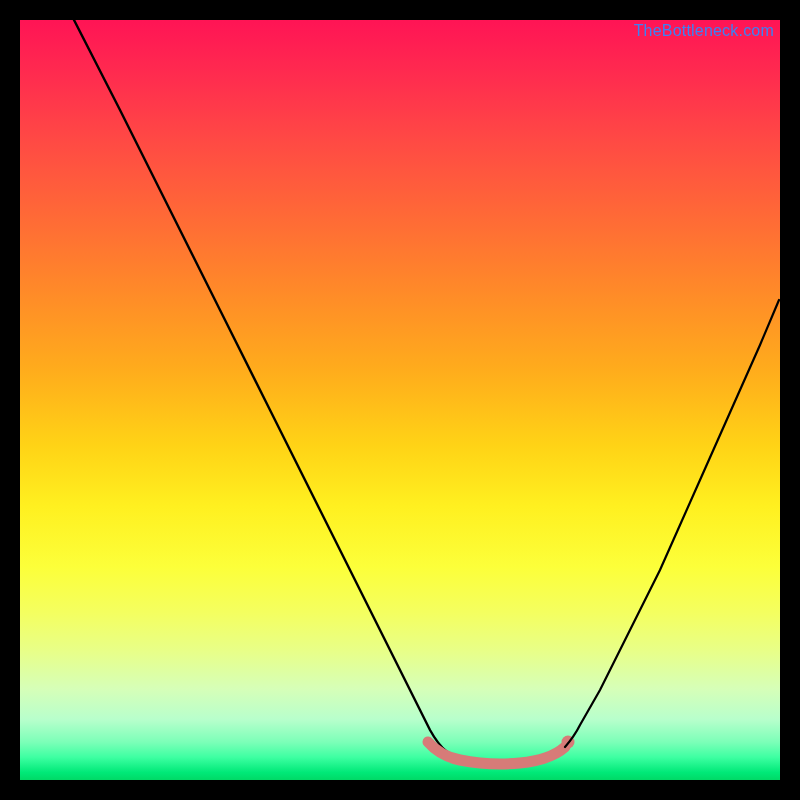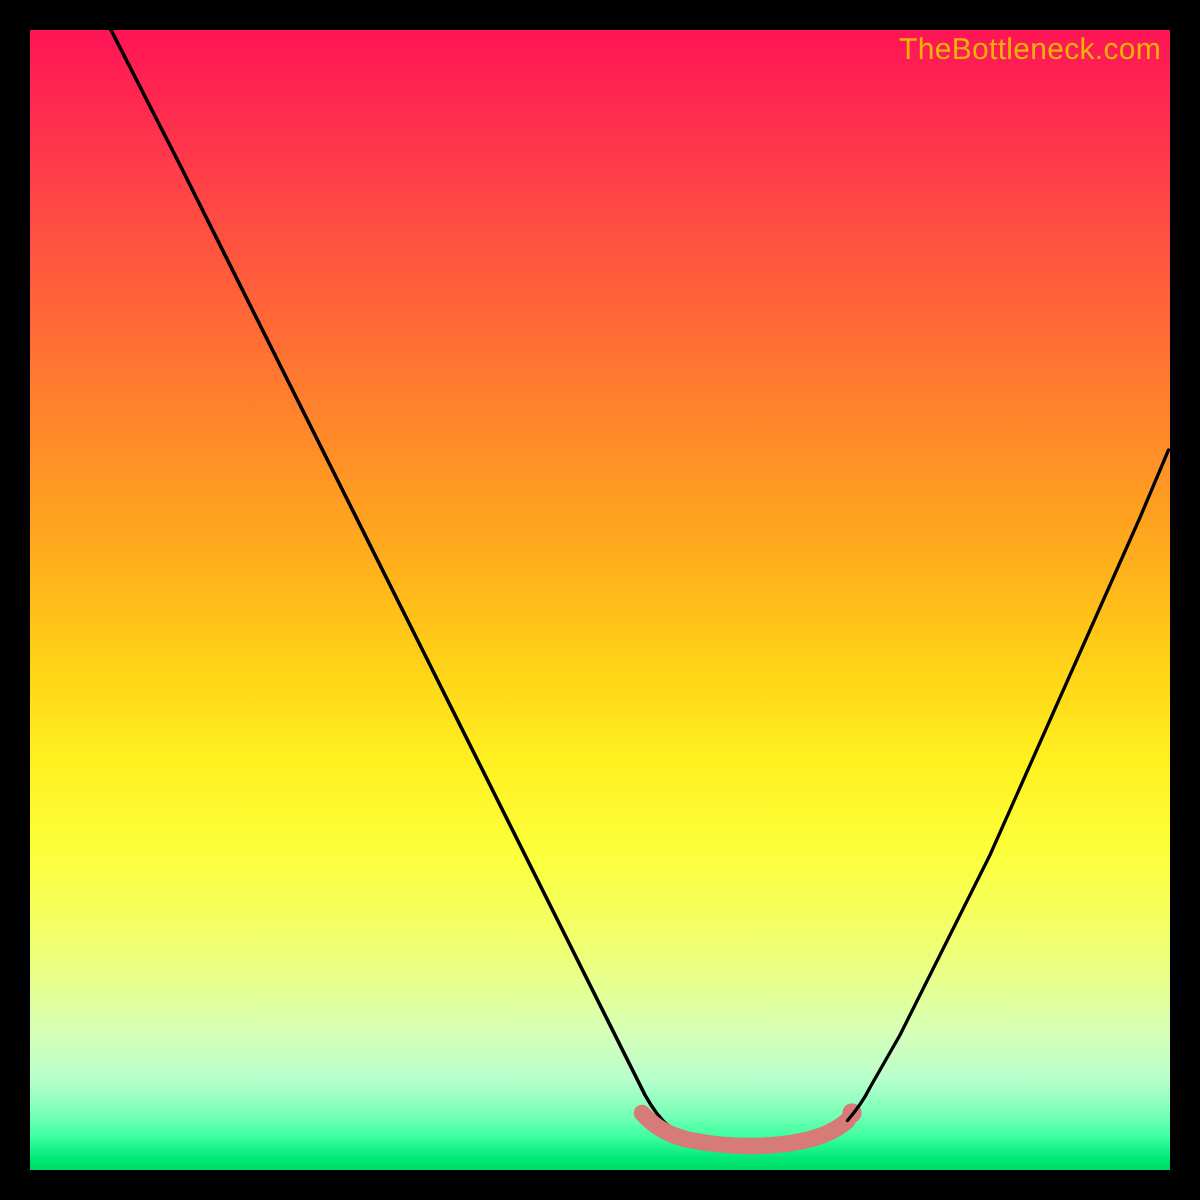--- a/index.html
+++ b/index.html
@@ -38,22 +38,22 @@
       #7cffb8 95%,
       #3effa2 97%,
       #00e978 99%,
       #00d966 100%
     );
   }
   .watermark {
     position: absolute;
     top: 2px;
     right: 6px;
-    color: #eab308;
-    font-size: 20px;
+    color: #3b82f6;
+    font-size: 16px;
     font-weight: 500;
     letter-spacing: 0.2px;
     user-select: none;
   }
   svg.curves {
     position: absolute;
     inset: 0;
   }
 </style>
 </head>

